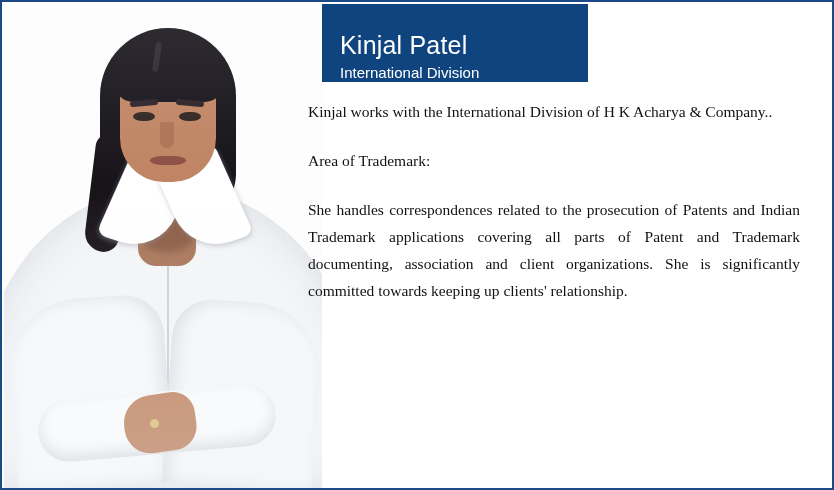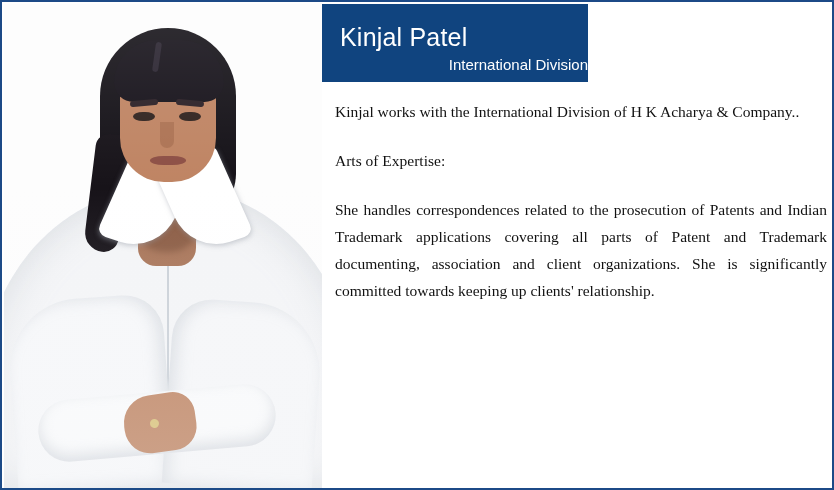--- a/index.html
+++ b/index.html
@@ -253,40 +253,39 @@
 
   .name-banner {
     position: absolute;
     left: 320px;
     top: 2px;
     width: 266px;
     height: 78px;
     background: #10447f;
     color: #ffffff;
     box-sizing: border-box;
-    padding: 18px 0 0 18px;
+    padding: 26px 0 0 18px;
   }
   .name-banner .person-name {
     font-size: 25px;
     font-weight: normal;
     line-height: 30px;
     letter-spacing: 0.2px;
     font-family: "Liberation Sans", sans-serif;
   }
   .name-banner .person-role {
     font-size: 15px;
     line-height: 22px;
     margin-top: 2px;
     font-family: "Liberation Sans", sans-serif;
-    text-align: right;
   }
 
   .bio {
     position: absolute;
-    left: 333px;
+    left: 306px;
     top: 96px;
     width: 492px;
     font-size: 15.5px;
     line-height: 27px;
     color: #111111;
     text-align: justify;
     text-justify: inter-word;
   }
   .bio p {
     margin: 0 0 22px 0;
@@ -328,17 +327,17 @@
     </div>
   </div>
 
   <div class="name-banner">
     <div class="person-name">Kinjal Patel</div>
     <div class="person-role">International Division</div>
   </div>
 
   <div class="bio">
     <p>Kinjal works with the International Division of H K Acharya &amp; Company..</p>
-    <p>Arts of Expertise:</p>
+    <p>Area of Trademark:</p>
     <p>She handles correspondences related to the prosecution of Patents and Indian Trademark applications covering all parts of Patent and Trademark documenting, association and client organizations. She is significantly committed towards keeping up clients' relationship.</p>
   </div>
 
 </div>
 
 </body></html>

